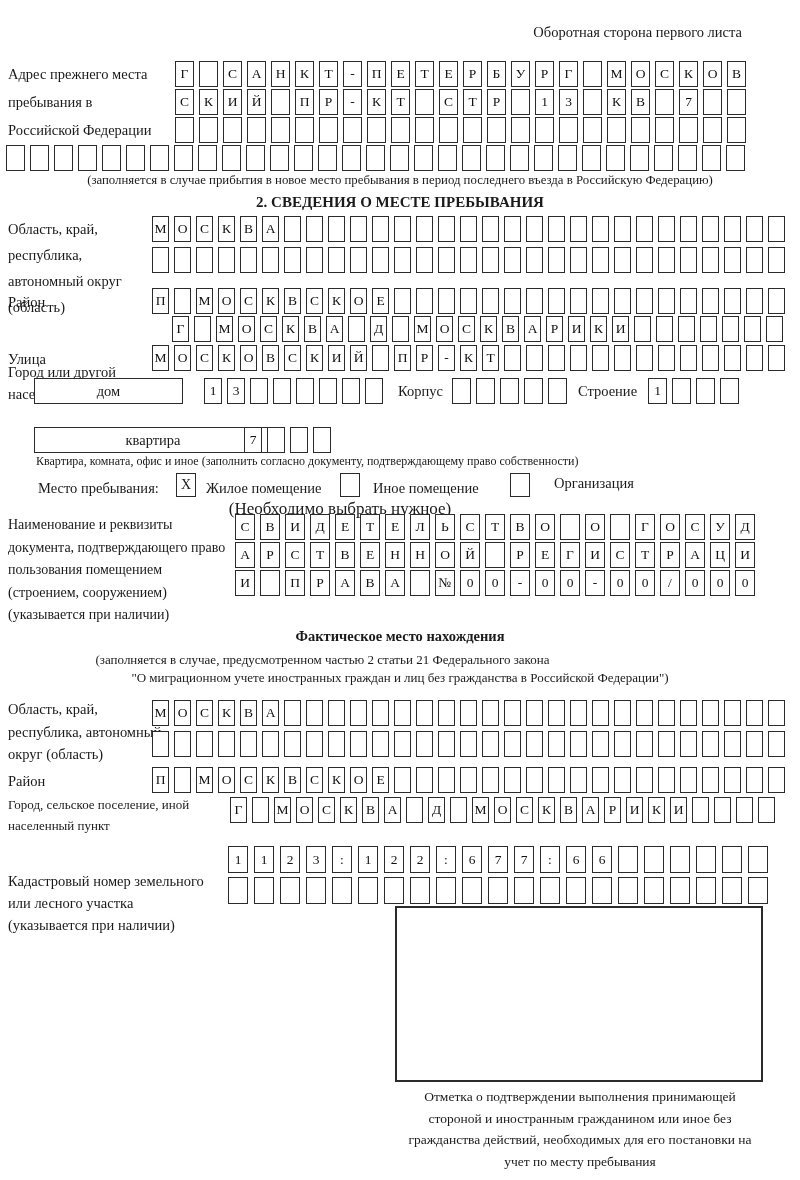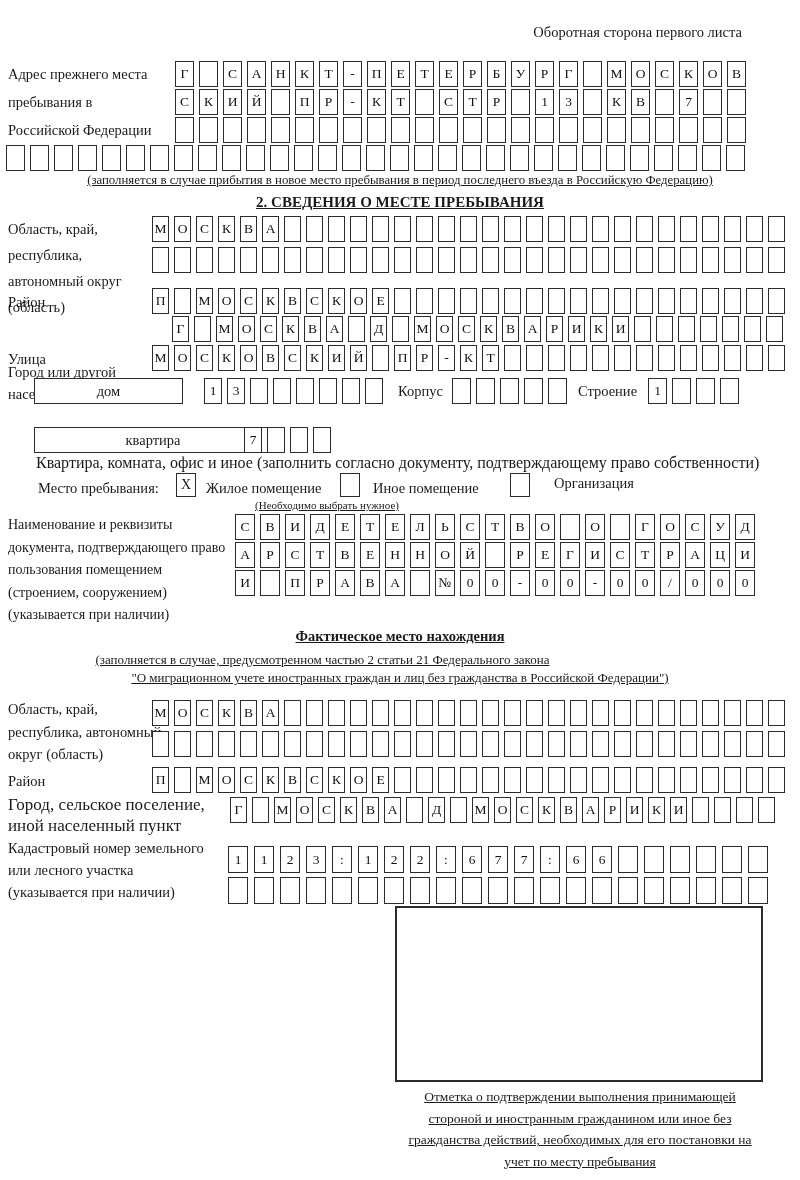--- a/index.html
+++ b/index.html
@@ -5,21 +5,21 @@
   html,body{margin:0;padding:0;background:#fff;}
   .page{
     position:relative;width:800px;height:1180px;background:#fff;
     font-family:"Liberation Serif","DejaVu Serif",serif;color:#1a1a1a;
     overflow:hidden;
   }
   .abs{position:absolute;}
   .lbl{font-size:14.5px;line-height:27px;}
   .small{font-size:12.8px;}
   .bold{font-weight:bold;}
-  .center{text-align:center;text-decoration:underline;}
+  .center{text-align:center;}
   .row{position:absolute;display:flex;}
   .cell{
     box-sizing:border-box;border:1.6px solid #2b2b2b;height:26px;
     display:flex;align-items:center;justify-content:center;
     font-size:13.5px;color:#111;background:#fff;flex:0 0 auto;
   }
   .sz-a .cell{width:19px;margin-right:5px;}   
   .sz-b .cell{width:17px;margin-right:5px;}   
   .sz-c .cell{width:20px;margin-right:5px;}   
   .sz-d .cell{width:18px;margin-right:5px;}   
@@ -350,30 +350,30 @@
       <span class="cell"></span>
     </div>
 
   <div class="labelbox abs" style="left:34px;top:427px;width:238px;">квартира</div>
   <div class="row sz-d" style="left:244px;top:427px;">
       <span class="cell">7</span>
       <span class="cell"></span>
       <span class="cell"></span>
       <span class="cell"></span>
     </div>
-  <div class="abs" style="left:36px;top:454px;font-size:16px;">Квартира, комната, офис и иное (заполнить согласно документу, подтверждающему право собственности)</div>
+  <div class="abs" style="left:36px;top:454px;font-size:12px;">Квартира, комната, офис и иное (заполнить согласно документу, подтверждающему право собственности)</div>
 
   <div class="abs lbl" style="left:38px;top:475px;">Место пребывания:</div>
   <span class="checkbox abs" style="left:176px;top:473px;">X</span>
   <div class="abs lbl" style="left:206px;top:475px;">Жилое помещение</div>
   <span class="checkbox abs" style="left:340px;top:473px;"></span>
   <div class="abs lbl" style="left:373px;top:475px;">Иное помещение</div>
   <span class="checkbox abs" style="left:510px;top:473px;"></span>
   <div class="abs lbl" style="left:554px;top:470px;">Организация</div>
-  <div class="abs center" style="left:152px;top:499px;width:350px;font-size:11px;">(Необходимо выбрать нужное)</div>
+  <div class="abs center" style="left:165px;top:499px;width:350px;font-size:17px;">(Необходимо выбрать нужное)</div>
 
   <div class="abs" style="left:8px;top:514px;width:225px;font-size:14px;line-height:22.5px;">Наименование и реквизиты документа, подтверждающего право пользования помещением (строением, сооружением) (указывается при наличии)</div>
   <div class="row sz-c" style="left:235px;top:514px;">
       <span class="cell">С</span>
       <span class="cell">В</span>
       <span class="cell">И</span>
       <span class="cell">Д</span>
       <span class="cell">Е</span>
       <span class="cell">Т</span>
       <span class="cell">Е</span>
@@ -533,21 +533,21 @@
       <span class="cell"></span>
       <span class="cell"></span>
       <span class="cell"></span>
       <span class="cell"></span>
       <span class="cell"></span>
       <span class="cell"></span>
       <span class="cell"></span>
       <span class="cell"></span>
     </div>
 
-  <div class="abs" style="left:8px;top:794px;width:220px;font-size:17px;line-height:21px;">Город, сельское поселение, иной населенный пункт</div>
+  <div class="abs" style="left:8px;top:794px;width:220px;font-size:13px;line-height:21px;">Город, сельское поселение, иной населенный пункт</div>
   <div class="row sz-b" style="left:230px;top:797px;">
       <span class="cell">Г</span>
       <span class="cell"></span>
       <span class="cell">М</span>
       <span class="cell">О</span>
       <span class="cell">С</span>
       <span class="cell">К</span>
       <span class="cell">В</span>
       <span class="cell">А</span>
       <span class="cell"></span>
@@ -562,21 +562,21 @@
       <span class="cell">Р</span>
       <span class="cell">И</span>
       <span class="cell">К</span>
       <span class="cell">И</span>
       <span class="cell"></span>
       <span class="cell"></span>
       <span class="cell"></span>
       <span class="cell"></span>
     </div>
 
-  <div class="abs" style="left:8px;top:837px;width:205px;font-size:14.5px;line-height:22px;">Кадастровый номер земельного или лесного участка (указывается при наличии)</div>
+  <div class="abs" style="left:8px;top:870px;width:205px;font-size:14.5px;line-height:22px;">Кадастровый номер земельного или лесного участка (указывается при наличии)</div>
   <div class="row sz-e" style="left:228px;top:846px;">
       <span class="cell">1</span>
       <span class="cell">1</span>
       <span class="cell">2</span>
       <span class="cell">3</span>
       <span class="cell">:</span>
       <span class="cell">1</span>
       <span class="cell">2</span>
       <span class="cell">2</span>
       <span class="cell">:</span>

